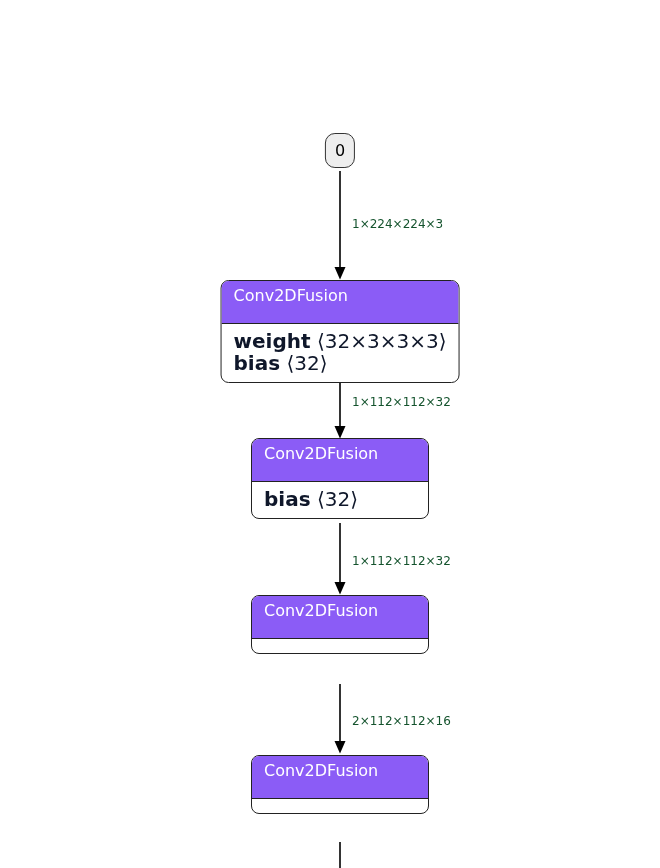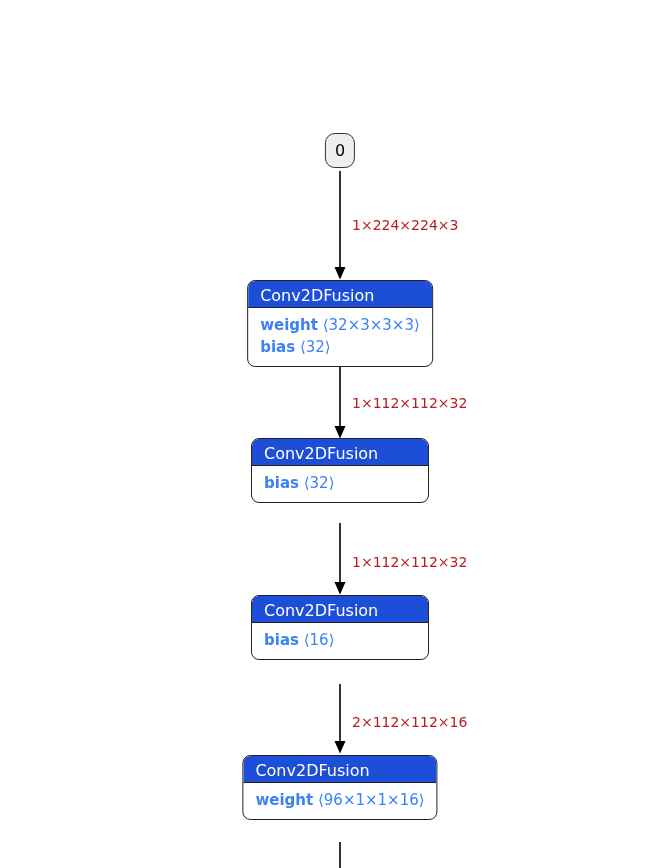--- a/index.html
+++ b/index.html
@@ -40,39 +40,39 @@
     transform: translateX(-50%);
     min-width: 178px;
     width: max-content;
     background: #ffffff;
     border: 1.5px solid #222222;
     border-radius: 8px;
     box-sizing: border-box;
     overflow: hidden;
   }
   .node-header {
-    background: #1d4ed8;
+    background: #8b5cf6;
     color: #ffffff;
     font-size: 16px;
-    padding: 5px 12px 2px 12px;
+    padding: 5px 12px 18px 12px;
     border-bottom: 1.5px solid #222222;
   }
   .node-body {
     padding: 6px 12px 8px 12px;
-    font-size: 15px;
+    font-size: 20px;
     line-height: 22px;
-    color: #3b82f6;
+    color: #0f172a;
   }
   .attr-name { font-weight: bold; }
   .attr-value { font-weight: normal; }
   .edge-label {
     position: absolute;
     left: 352px;
-    font-size: 14px;
-    color: #b91c1c;
+    font-size: 12px;
+    color: #14532d;
     white-space: nowrap;
   }
 </style>
 </head>
 <body>
 
 <div id="canvas">
 
   <svg id="edges-svg" viewBox="0 0 660 868" xmlns="http://www.w3.org/2000/svg">
     <g stroke="#000000" stroke-width="1.6" fill="none">
@@ -109,26 +109,24 @@
     <div class="node-body">
       <div><span class="attr-name">bias</span> <span class="attr-value">⟨32⟩</span></div>
     </div>
   </div>
 
   <span class="edge-label" style="top:554px">1×112×112×32</span>
 
   <div class="node" style="top:595px">
     <div class="node-header">Conv2DFusion</div>
     <div class="node-body">
-      <div><span class="attr-name">bias</span> <span class="attr-value">⟨16⟩</span></div>
     </div>
   </div>
 
   <span class="edge-label" style="top:714px">2×112×112×16</span>
 
   <div class="node" style="top:755px">
     <div class="node-header">Conv2DFusion</div>
     <div class="node-body">
-      <div><span class="attr-name">weight</span> <span class="attr-value">⟨96×1×1×16⟩</span></div>
     </div>
   </div>
 
 </div>
 
 </body></html>

